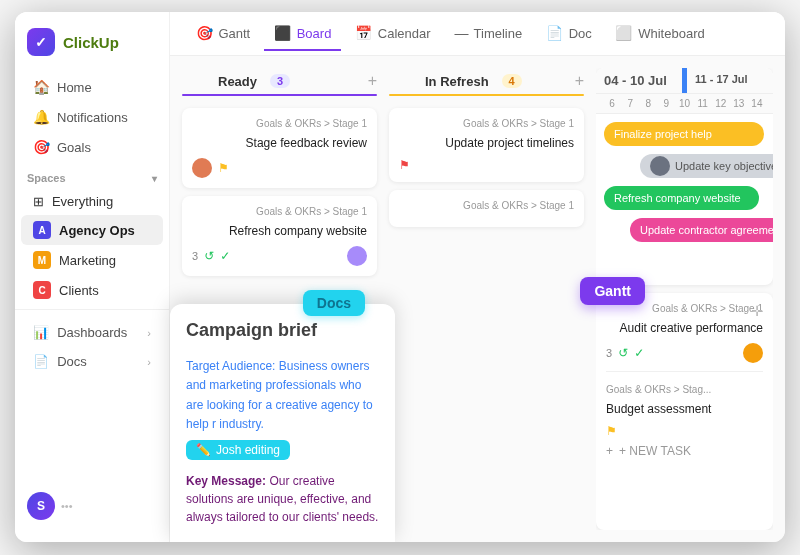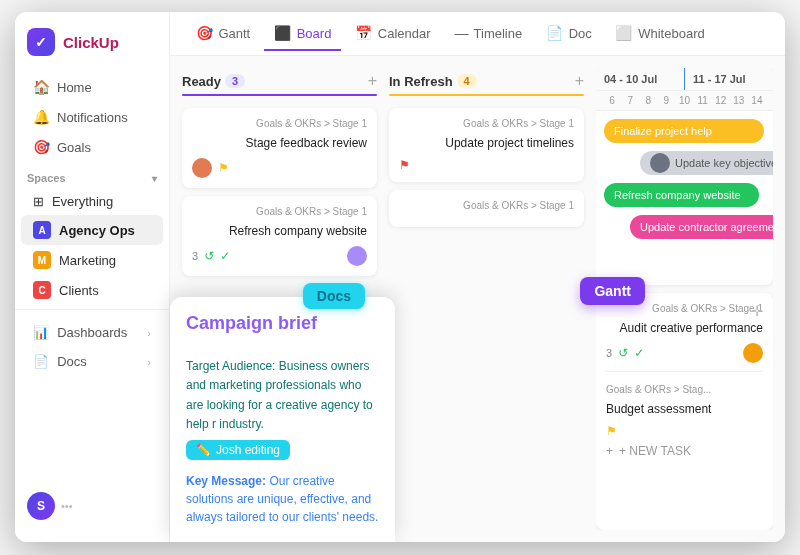--- a/index.html
+++ b/index.html
@@ -63,21 +63,21 @@
       align-items: center;
       justify-content: center;
       color: white;
       font-size: 14px;
       font-weight: bold;
     }
 
     .logo-text {
       font-size: 15px;
       font-weight: 700;
-      color: #be185d;
+      color: #4d7c0f;
     }
 
     .sidebar-nav-item {
       display: flex;
       align-items: center;
       gap: 8px;
       padding: 7px 12px;
       cursor: pointer;
       font-size: 13px;
       color: #555;
@@ -240,21 +240,22 @@
       justify-content: space-between;
       padding: 4px 0;
     }
 
     .column-title {
       font-size: 13px;
       font-weight: 600;
       color: #333;
       display: flex;
       align-items: flex-start;
-      gap: 4px;
+      gap: 13px;
+      margin-left: 36px;
     }
 
     .column-count {
       background: #e8e8e8;
       border-radius: 10px;
       padding: 1px 7px;
       font-size: 11px;
       color: #666;
     }
 
@@ -395,46 +396,46 @@
       border-radius: 8px;
       padding: 5px 14px;
       font-size: 14px;
       font-weight: 700;
       box-shadow: 0 2px 8px rgba(34,211,238,0.4);
     }
 
     .docs-title {
       font-size: 18px;
       font-weight: 700;
-      color: #8b5cf6;
-      margin-bottom: 23px;
+      color: #404040;
+      margin-bottom: 16px;
     }
 
     .docs-body {
       font-size: 12px;
-      color: #0f766e;
+      color: #3b82f6;
       line-height: 1.6;
     }
 
     .docs-editor-tag {
       display: inline-flex;
       align-items: center;
       gap: 5px;
       background: #22d3ee;
       color: white;
       border-radius: 6px;
       padding: 3px 10px;
       font-size: 12px;
       font-weight: 500;
       margin: 6px 0;
     }
 
     .docs-key-message {
       font-size: 12px;
-      color: #3b82f6;
+      color: #701a75;
       margin-top: 6px;
       line-height: 1.5;
     }
 
     .add-task-btn {
       display: flex;
       align-items: center;
       gap: 6px;
       font-size: 12px;
       color: #999;
@@ -598,21 +599,21 @@
 
           <div class="task-card">
             <div class="task-label">Goals &amp; OKRs &gt; Stage 1</div>
           </div>
         </div>
 
         <div style="flex:1;display:flex;flex-direction:column;gap:8px;overflow:hidden">
           <div class="gantt-area">
 
             <div style="display:flex;border-bottom:1px solid #eee;background:#fafafa">
-              <div style="flex:1;padding:5px 8px;font-size:11px;font-weight:600;color:#555;border-right:1px solid #3b82f6">04 - 10 Jul</div>
+              <div style="flex:1;padding:5px 8px;font-size:13px;font-weight:600;color:#555;border-right:5px solid #3b82f6">04 - 10 Jul</div>
               <div style="flex:1;padding:5px 8px;font-size:11px;font-weight:600;color:#555">11 - 17 Jul</div>
             </div>
             <div style="display:flex;border-bottom:1px solid #eee;padding:2px 8px;gap:2px;background:#fafafa">
               <span class="gantt-day">6</span>
               <span class="gantt-day">7</span>
               <span class="gantt-day">8</span>
               <span class="gantt-day">9</span>
               <span class="gantt-day">10</span>
               <span class="gantt-day">11</span>
               <span class="gantt-day">12</span>

